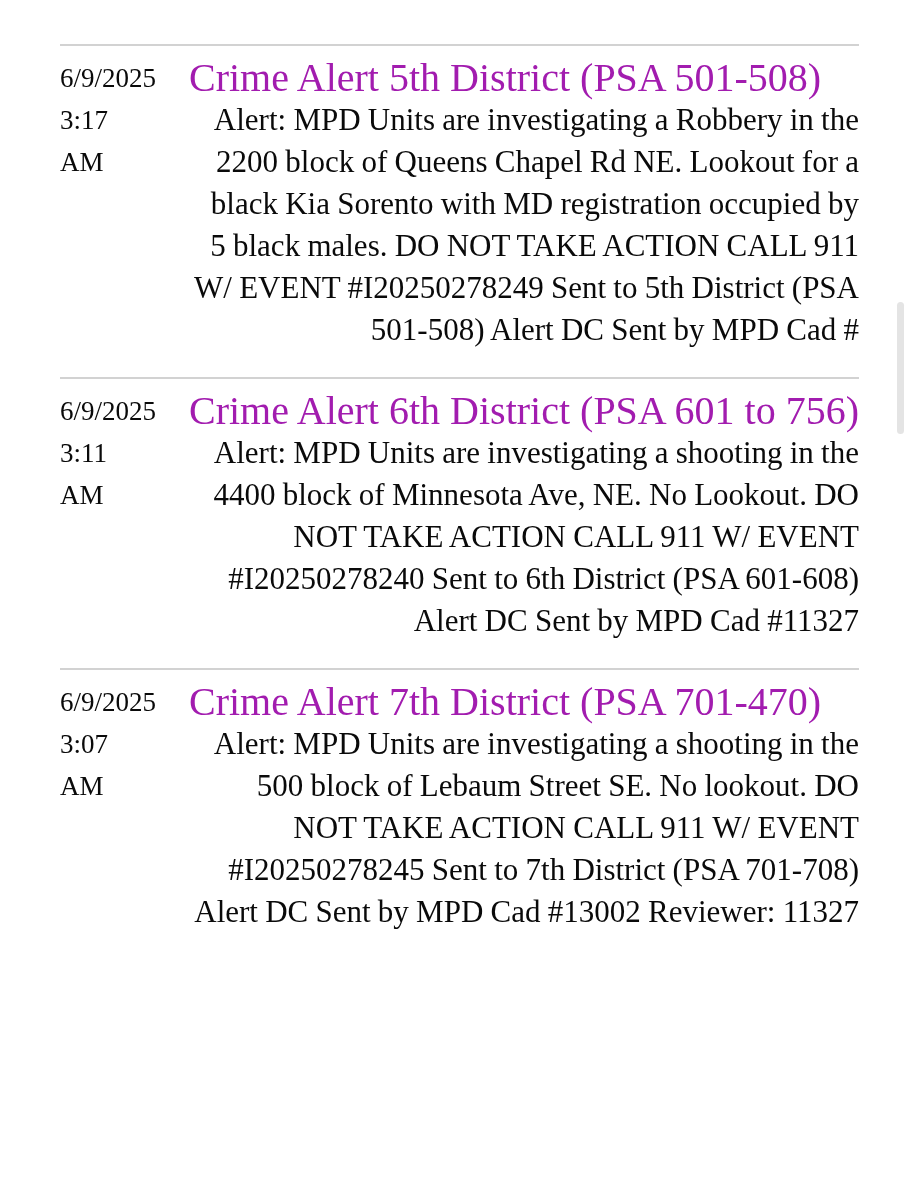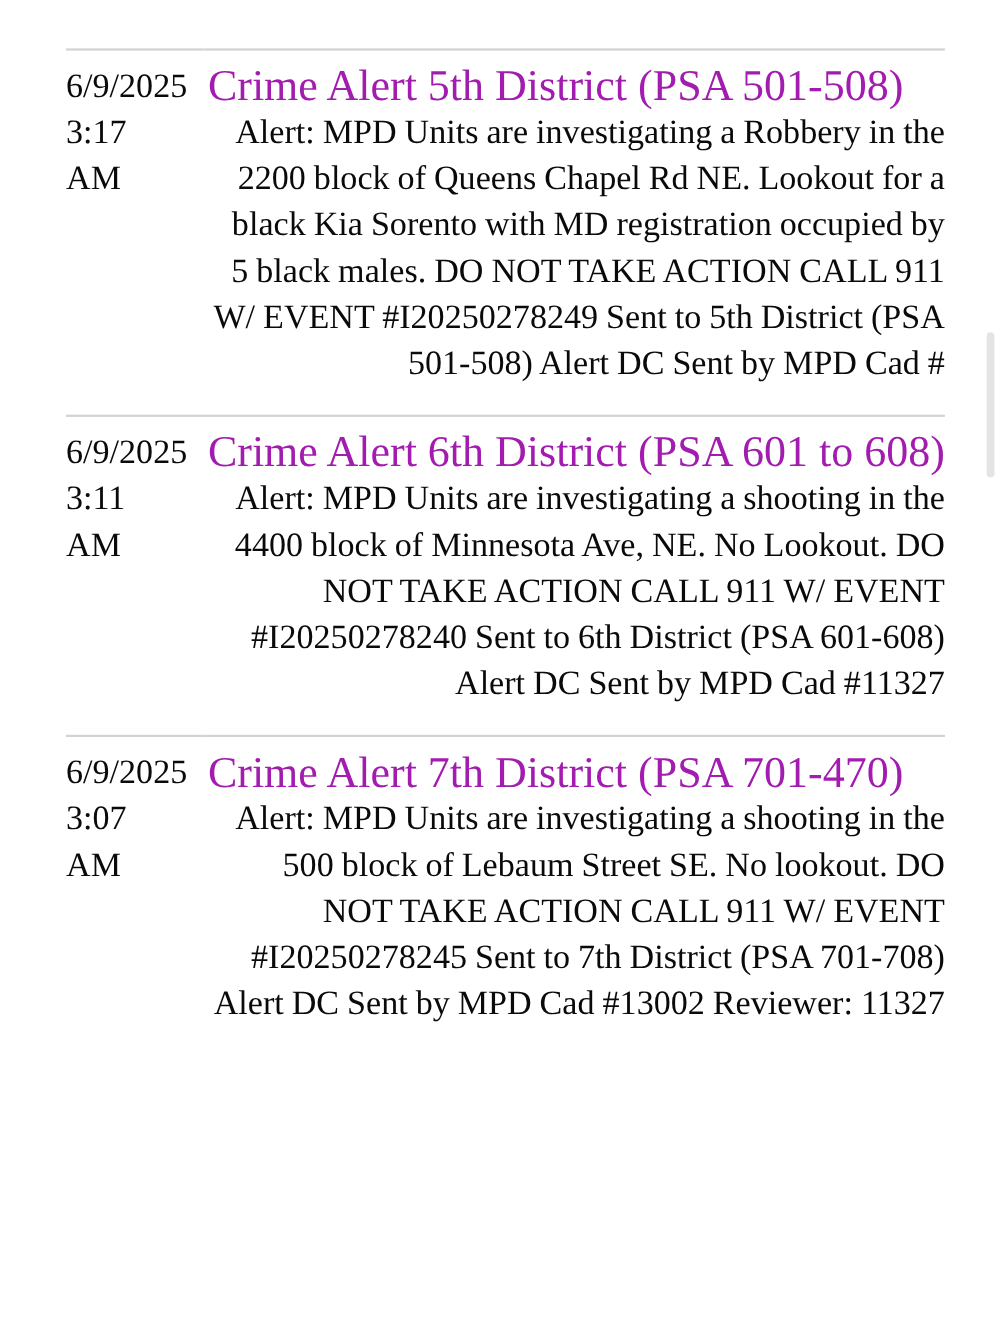--- a/index.html
+++ b/index.html
@@ -74,21 +74,21 @@
   }
 
   .date-cell,
   .body-cell {
     padding-top: 11px;
     padding-bottom: 26px;
   }
 
   .alert-date,
   .alert-time {
-    font-size: 31px;
+    font-size: 27px;
     line-height: 42px;
     color: #0a0a0a;
     white-space: nowrap;
   }
 
   .alert-heading {
     font-size: 40px;
     line-height: 42px;
     font-weight: normal;
     color: #a21caf;
@@ -149,21 +149,21 @@
       <tr class="alert-row">
         <td class="col-date">
           <div class="date-cell">
             <div class="alert-date">6/9/2025</div>
             <div class="alert-time">3:11</div>
             <div class="alert-time">AM</div>
           </div>
         </td>
         <td class="col-body">
           <div class="body-cell">
-            <div class="alert-heading">Crime Alert 6th District (PSA 601 to 608)</div>
+            <div class="alert-heading">Crime Alert 6th District (PSA 601 to 756)</div>
             <div class="alert-body">Alert: MPD Units are investigating a shooting in the 4400 block of Minnesota Ave, NE. No Lookout. DO NOT TAKE ACTION CALL 911 W/ EVENT #I20250278240 Sent to 6th District (PSA 601-608) Alert DC Sent by MPD Cad #11327</div>
           </div>
         </td>
       </tr>
 
       <tr class="alert-row">
         <td class="col-date">
           <div class="date-cell">
             <div class="alert-date">6/9/2025</div>
             <div class="alert-time">3:07</div>

